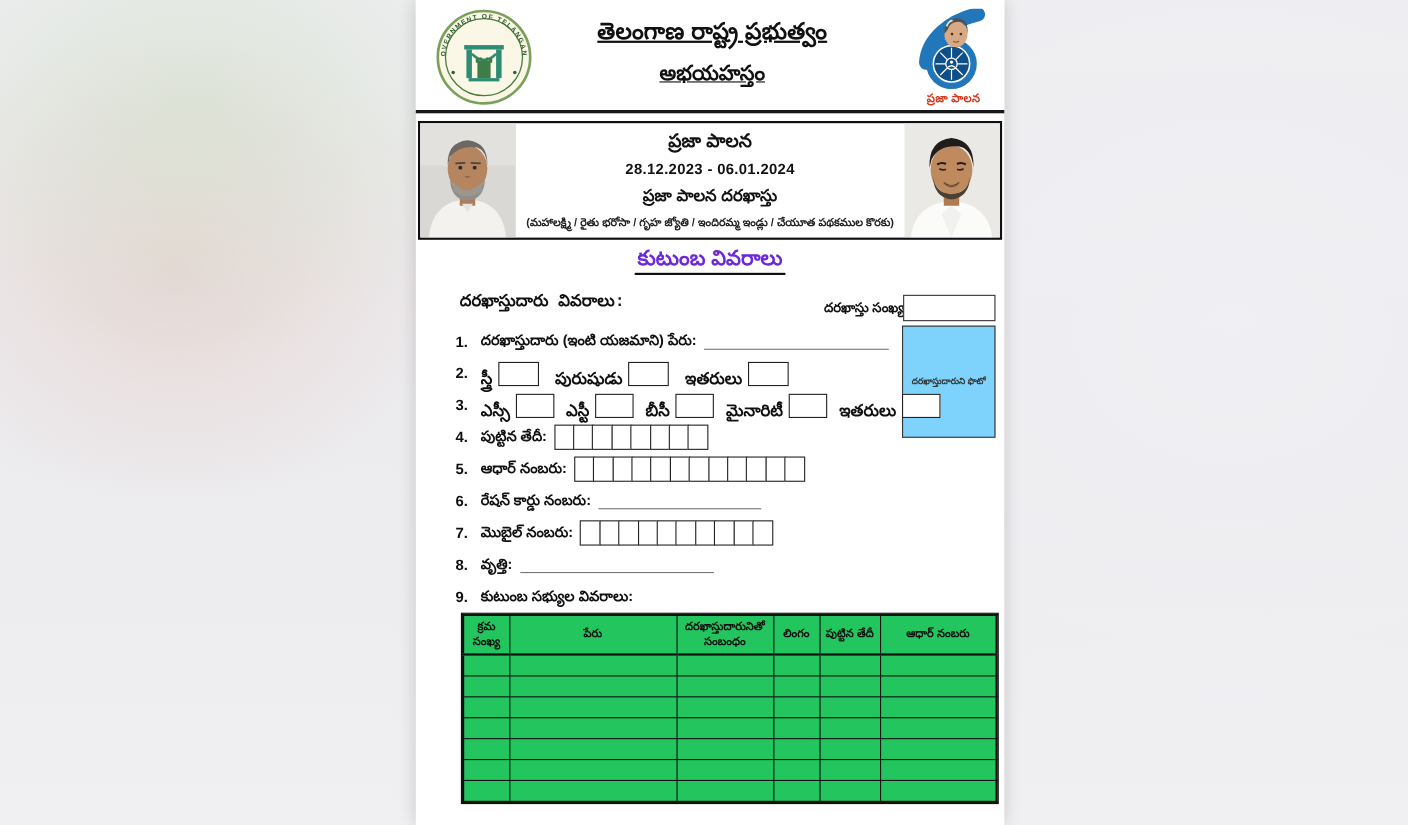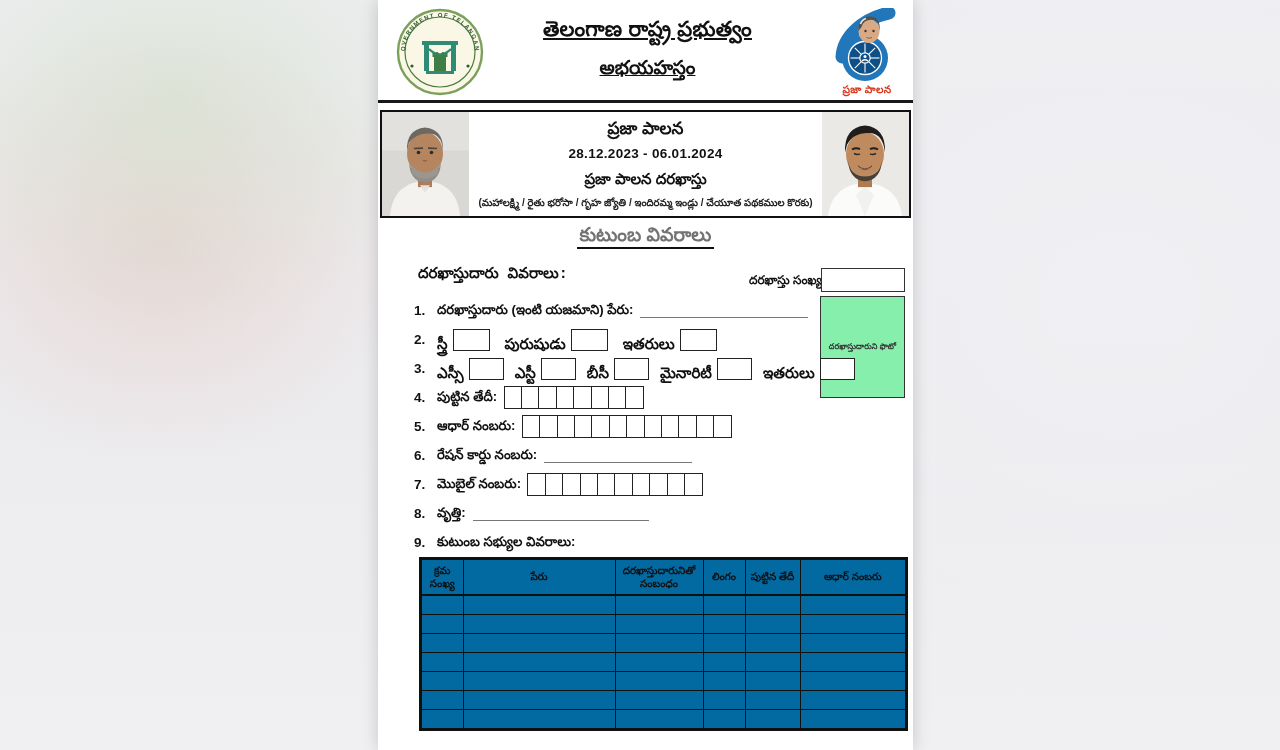--- a/index.html
+++ b/index.html
@@ -30,45 +30,45 @@
     border:2px solid #0f0f14; background:#fff; display:flex; }
   .photo{ width:87px; height:100%; overflow:hidden; flex:none; }
   .photo svg{ display:block; width:100%; height:100%; }
   .banner-center{ flex:1; text-align:center; padding-top:7px; color:#121212;}
   .b-line1{ font-size:17px; font-weight:bold; }
   .b-line2{ font-size:13.5px; font-weight:bold; margin-top:4px; letter-spacing:.3px;}
   .b-line3{ font-size:15px; font-weight:600; margin-top:9px; }
   .b-line4{ font-size:10px; font-weight:600; margin-top:6px; color:#222;}
   
   .section-title{ position:absolute; left:0; right:0; top:224px; text-align:center;
-    font-size:19px; font-weight:bold; color:#737373;}
+    font-size:19px; font-weight:bold; color:#6d28d9;}
   .section-title span{ border-bottom:2.2px solid #101010; padding:0 3px 2px;}
   .applicant-label{ position:absolute; left:40px; top:265px; font-size:15px; font-weight:bold; color:#101010;font-family:Liberation Mono, monospace;}
   .appnum-label{ position:absolute; right:87px; top:273px; font-size:12px; font-weight:600; color:#101010;}
   .appnum-box{ position:absolute; right:8px; top:268px; width:84px; height:24px;
     border:1.6px solid #333; background:#fff;}
   .photo-box{ position:absolute; right:8px; top:296px; width:85px; height:102px;
-    border:1.6px solid #333; background:#86efac; display:flex; align-items:center; justify-content:center;
+    border:1.6px solid #333; background:#7dd3fc; display:flex; align-items:center; justify-content:center;
     text-align:center; font-size:8px; font-weight:600; color:#333; line-height:1.5; padding:2px;}
   .form-items{ position:absolute; left:36px; top:296px; width:402px; }
   .item-row{ display:flex; align-items:center; height:29px; color:#101010; white-space:nowrap;}
   .item-num{ width:23px; font-size:13.5px; font-weight:bold; flex:none;}
   .item-label{ font-size:13.2px; font-weight:600; }
   .fill-line{ display:inline-block; height:15px; border-bottom:1.3px solid #777; margin-left:7px;}
   .item-1 .fill-line{ width:168px; }
   .item-6 .fill-line{ width:148px; }
   .item-8 .fill-line{ width:176px; }
   .opt-label{ font-size:15px; font-weight:600; margin-right:5px;margin-top:12px;}
   .opt-box{ width:37px; height:22px; border:1.6px solid #222; margin-right:15px; background:#fff; flex:none;}
   .item-3 .opt-box{ width:35px; margin-right:11px;}
   .cellstrip{ display:flex; margin-left:8px; }
   .cell{ width:19px; height:23px; border:1.6px solid #222; margin-left:-1.6px; background:#fff; flex:none;}
   
   .members-table{ position:absolute; left:42px; top:558px; width:485px;
-    border-collapse:collapse; table-layout:fixed; background:#0369a1;}
+    border-collapse:collapse; table-layout:fixed; background:#22c55e;}
   .members-table th{ border:1.2px solid #101010; border-bottom:2.2px solid #101010;
     font-size:10.3px; font-weight:600; color:#101010; height:36px; line-height:1.3; padding:1px 2px;}
   .members-table td{ border:1.2px solid #101010; height:17px; }
   .members-table{ border:2.2px solid #101010; outline:1px solid #101010;}
   
   .footer-bar{ position:absolute; left:0; right:0; bottom:0; height:15px;
     background:#12333e; overflow:hidden;}
   .footer-slogan{ position:absolute; left:0; right:30px; top:1px; text-align:center;
     color:#fff; font-size:14px; font-weight:bold; letter-spacing:.2px;}
   .footer-badge{ position:absolute; right:0; top:0; bottom:0; width:26px; background:#1d5873;

